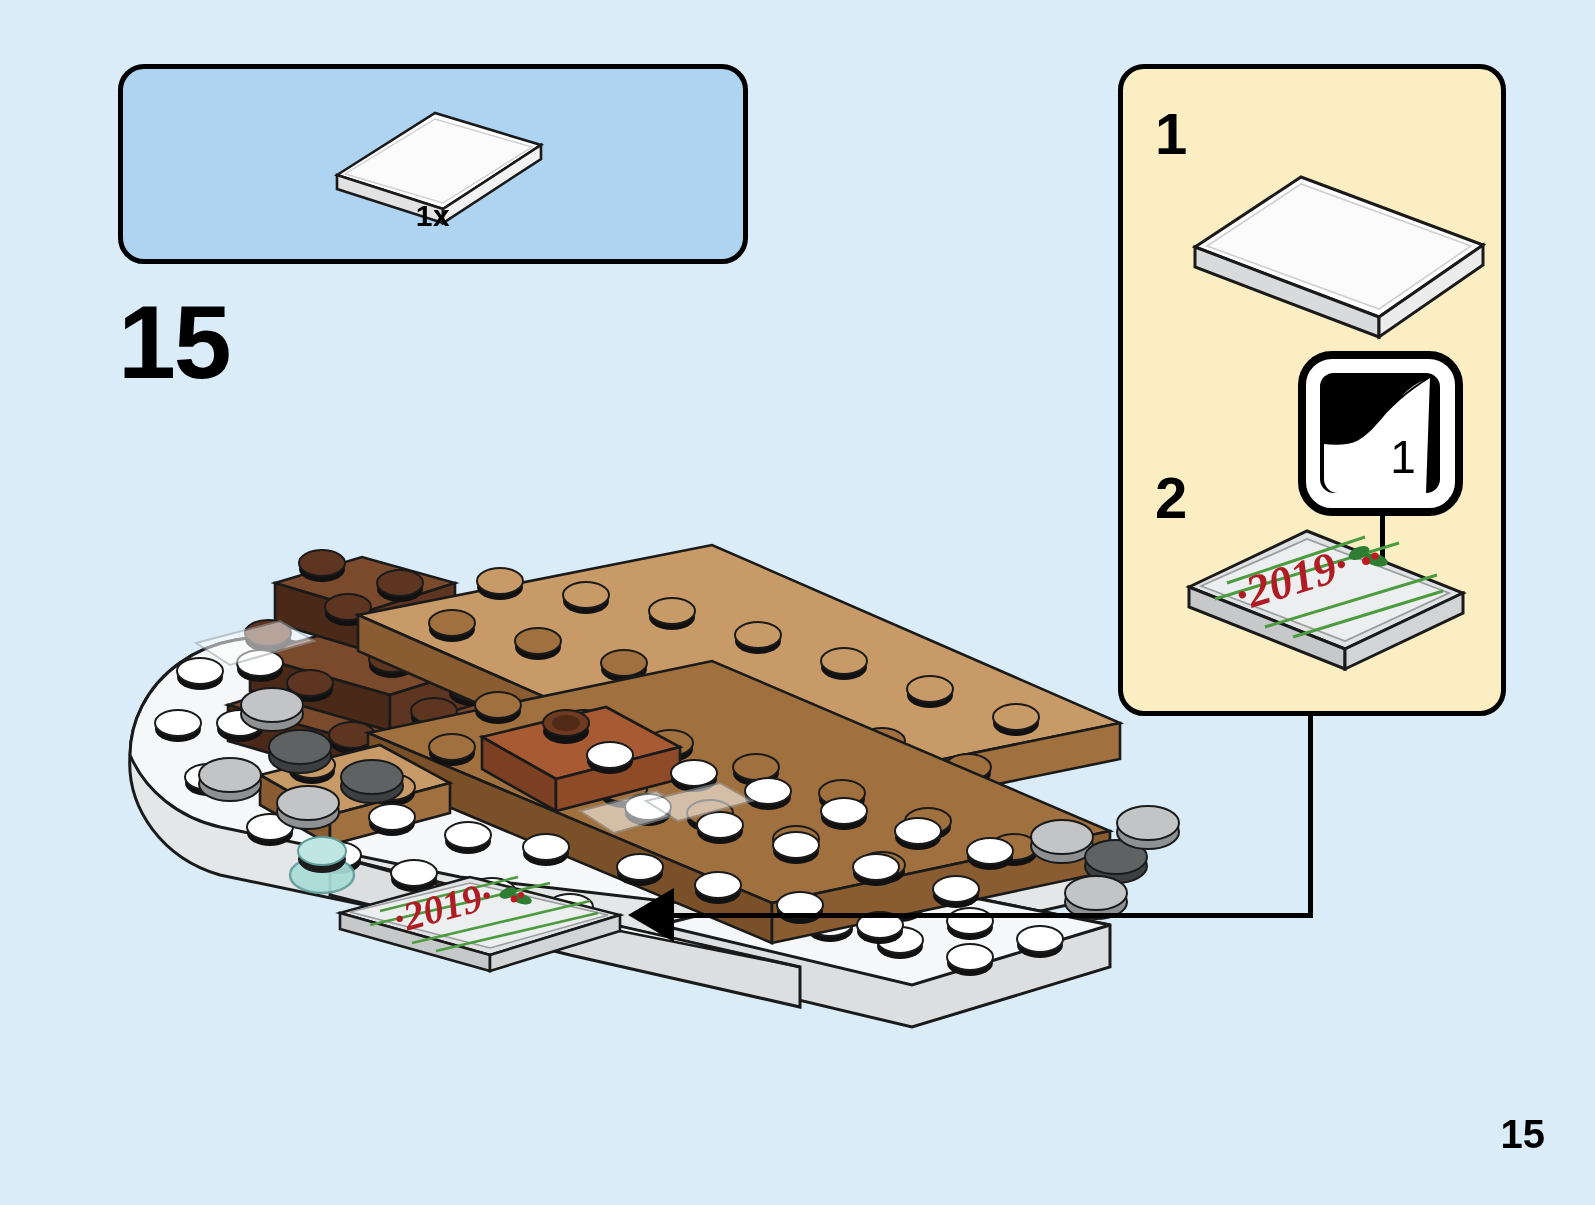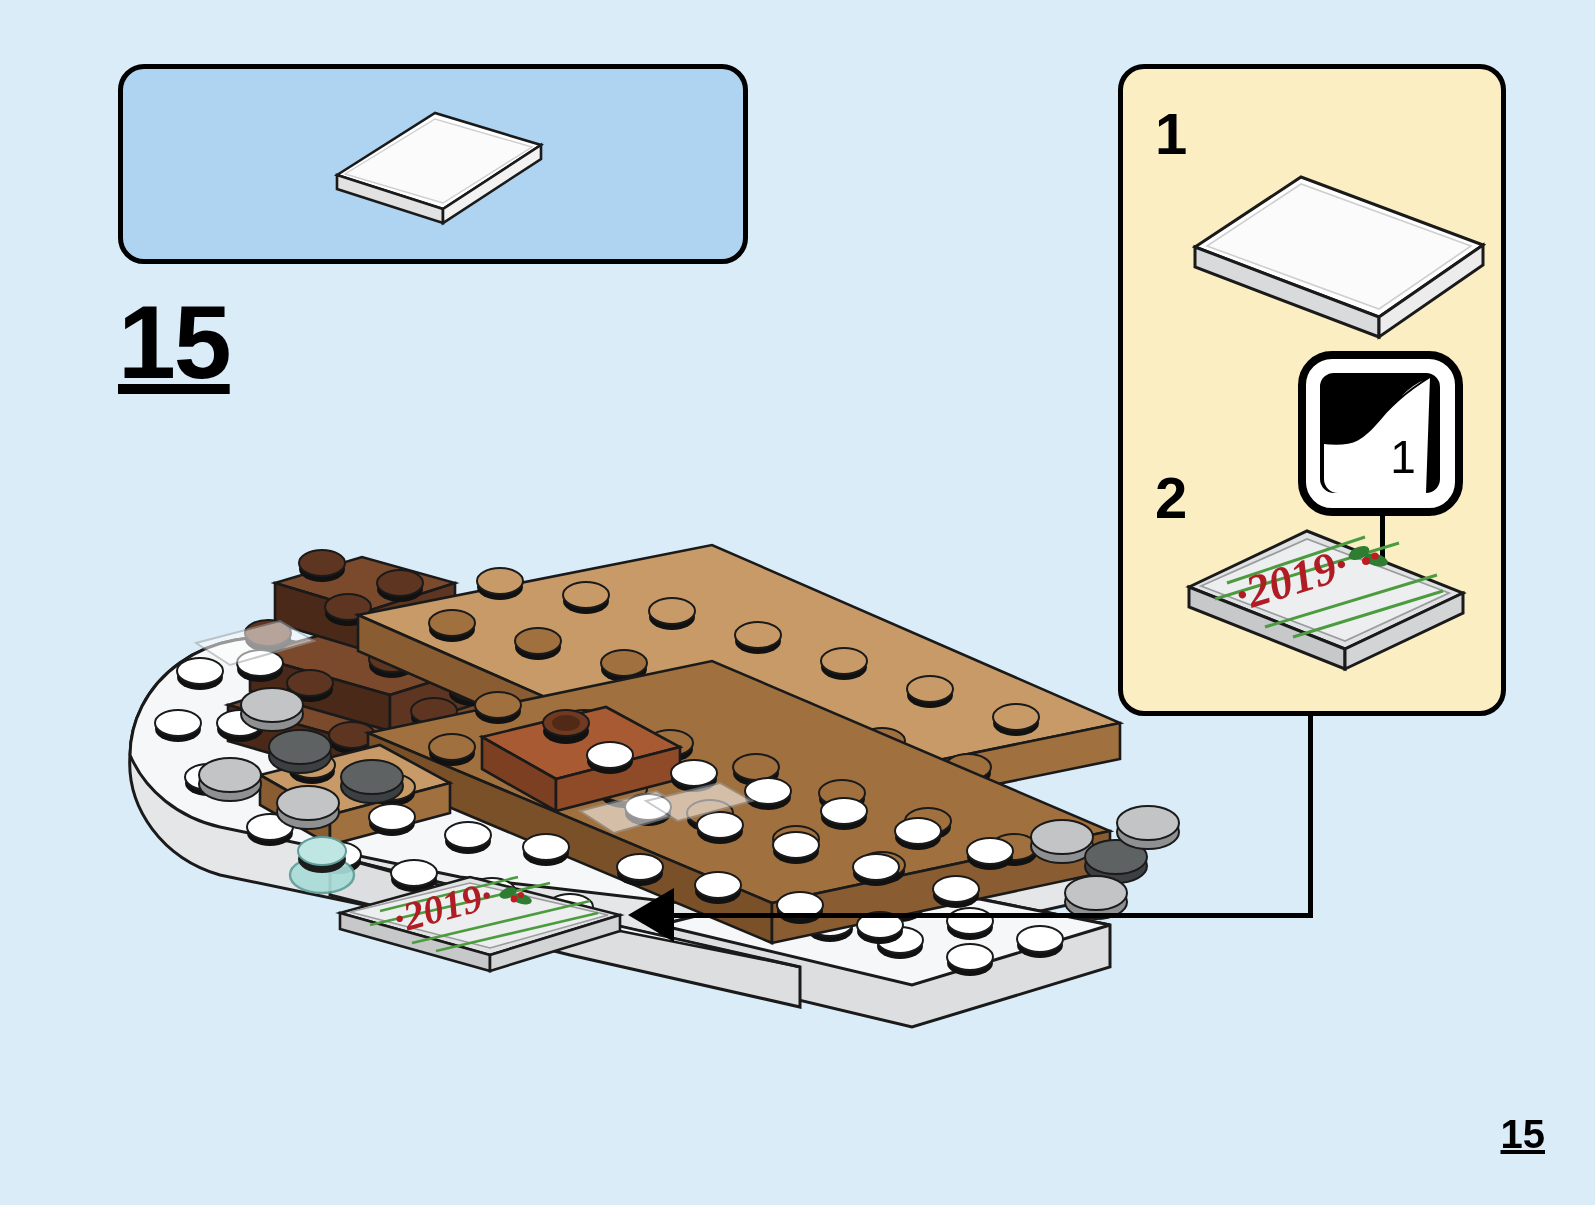--- a/index.html
+++ b/index.html
@@ -66,36 +66,37 @@
   
   #conn-down{position:absolute;left:1308px;top:714px;width:5px;height:204px;background:#000;}
   #conn-left{position:absolute;left:660px;top:913px;width:652px;height:5px;background:#000;}
   #arrow-head{
     position:absolute;left:628px;top:888px;width:0;height:0;
     border-top:27px solid transparent;border-bottom:27px solid transparent;
     border-right:46px solid #000;
   }
 
   svg{display:block;overflow:visible;}
-  .nosel{user-select:none;text-decoration:underline;}
+  .nosel{user-select:none;}
 </style>
 </head>
 <body>
 
 <div class="stage">
 
   <div id="parts-box">
     <div class="parts-brick">
       <svg width="240" height="120" viewBox="0 0 240 120">
         <polygon points="18,84 116,22 222,54 124,118" fill="#ffffff" stroke="#1a1a1a" stroke-width="2.6"></polygon>
         <polygon points="18,84 18,98 124,132 124,118" fill="#e2e2e2" stroke="#1a1a1a" stroke-width="2.6"></polygon>
         <polygon points="124,118 124,132 222,68 222,54" fill="#f2f2f2" stroke="#1a1a1a" stroke-width="2.6"></polygon>
         <polygon points="26,83 116,28 213,56 124,112" fill="#fbfbfb" stroke="#cfcfcf" stroke-width="1.4"></polygon>
       </svg>
     </div>
+    <div id="parts-qty">1x</div>
   </div>
 
   <div id="step-number" class="nosel">15</div>
 
   <div id="model" style="position:absolute;left:100px;top:455px;width:1110px;height:620px;">
     <svg width="1110" height="620" viewBox="0 0 1110 620">
       <defs>
         <g id="stud-w">
           <ellipse cx="0" cy="6" rx="23" ry="13" fill="#111"></ellipse>
           <ellipse cx="0" cy="0" rx="23" ry="13" fill="#ffffff" stroke="#1a1a1a" stroke-width="2"></ellipse>

